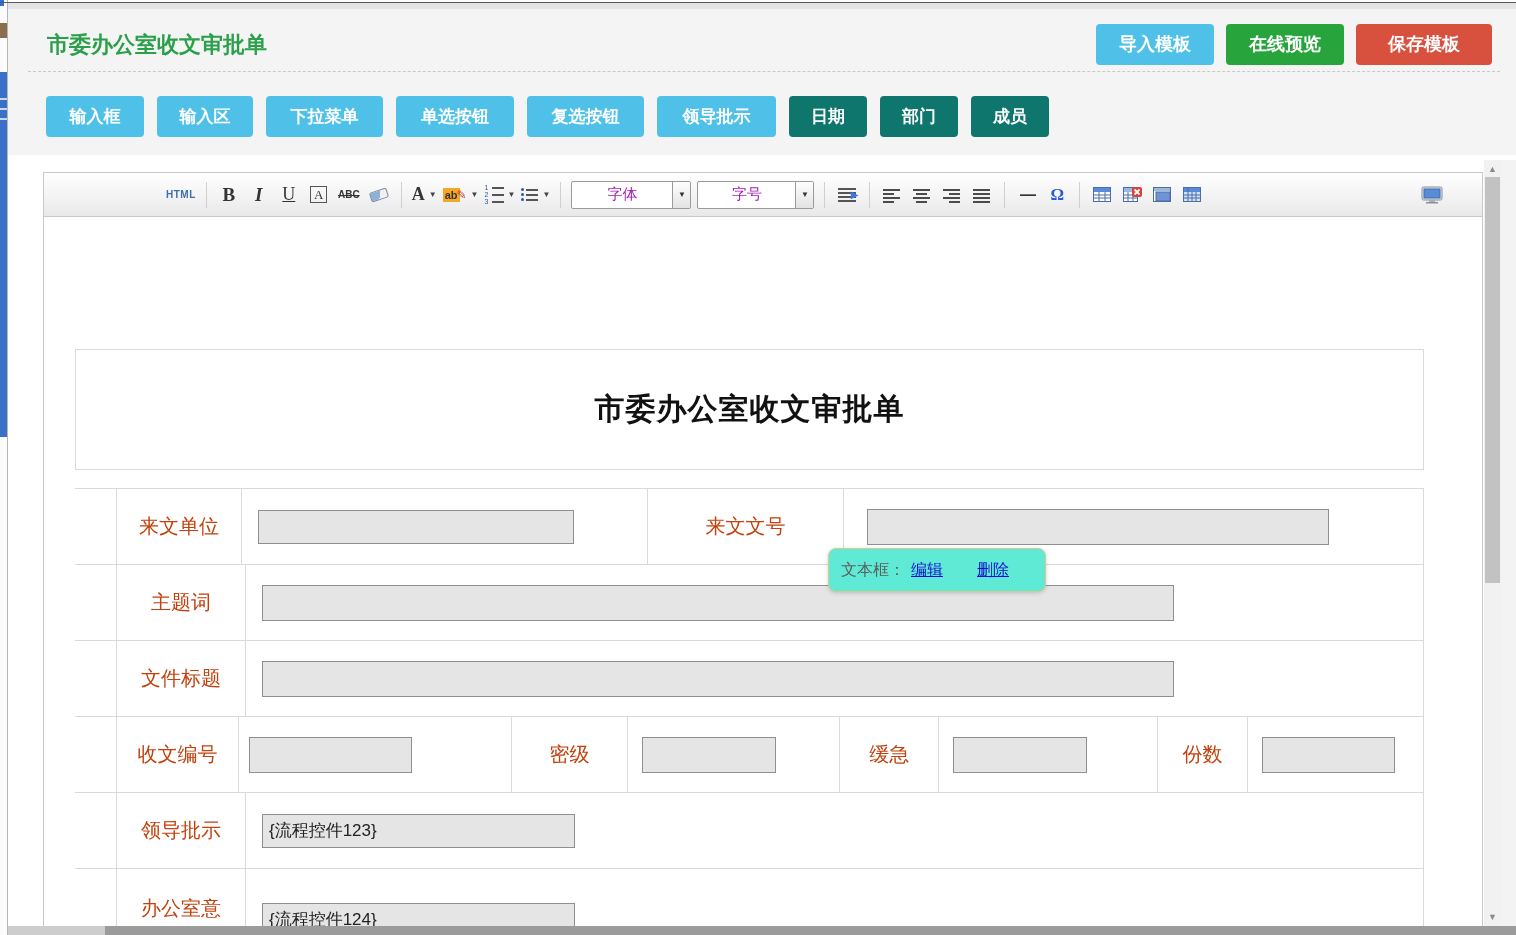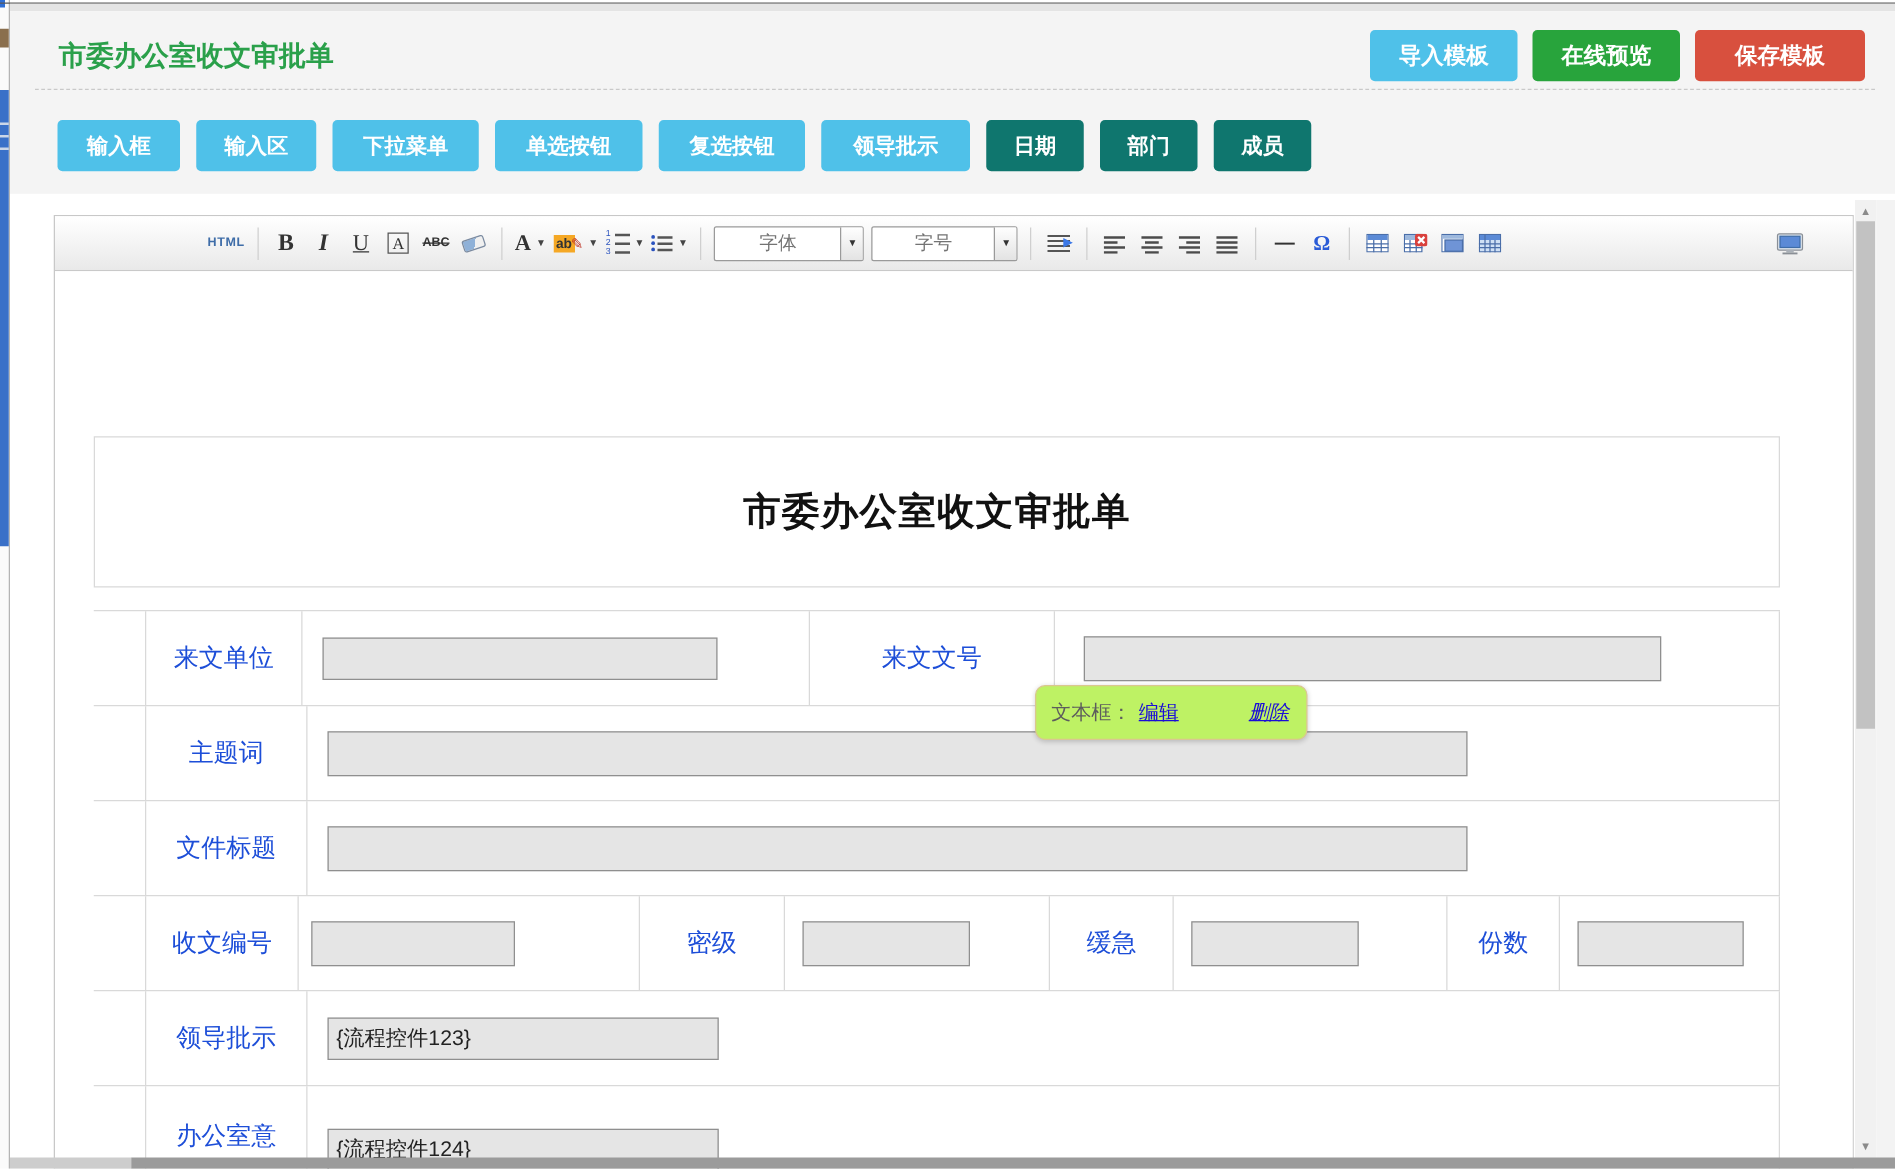--- a/index.html
+++ b/index.html
@@ -51,50 +51,50 @@
   .caret { font-size:8px; color:#444; margin-left:4px; }
   .ic-hl { font-size:11px; font-weight:bold; background:#f5a825; padding:0 2px; line-height:14px; }
   .ic-pencil { color:#c0392b; font-size:12px; margin-left:-3px; }
   .mini-list { display:flex; flex-direction:column; gap:2px; }
   .mini-list .r { display:flex; align-items:center; gap:2px; }
   .mini-list .n { font-size:7px; line-height:5px; color:#2a52be; width:5px; }
   .mini-list .dot { width:3px; height:3px; border-radius:50%; background:#2a52be; }
   .mini-list .b { width:12px; height:2px; background:#555; }
   .tsel { height:28px; background:#fff; border:1px solid #9a9a9a; border-radius:2px;
           display:flex; align-items:center; margin:0 3px; cursor:pointer; }
-  .tsel .lbl { flex:1; text-align:center; color:#737373; font-size:15px; }
+  .tsel .lbl { flex:1; text-align:center; color:#a21caf; font-size:15px; }
   .tsel .dd { width:18px; align-self:stretch; border-left:1px solid #9a9a9a; display:flex; align-items:center;
               justify-content:center; font-size:8px; color:#333; background:linear-gradient(#fefefe,#e3e3e3); }
   .ic-indent { position:relative; width:18px; height:14px;
                background:repeating-linear-gradient(to bottom,#555 0 2px,transparent 2px 4px); }
   .ic-indent .arr { position:absolute; right:-2px; top:2px; color:#3b78e7; font-size:10px; line-height:10px; }
   .ic-hr { font-weight:bold; font-size:16px; letter-spacing:-1px; }
   .ic-omega { color:#2a5bd7; font-size:17px; font-weight:bold; font-family:"Liberation Serif",serif; }
   .spacer { flex:1; }
   .monitor-wrap { margin-right:38px; }
   
   .doc-title-box { position:absolute; left:75px; top:349px; width:1349px; height:121px;
                    border:1px solid #d9d9d9; display:flex; align-items:center; justify-content:center; }
   .doc-title { font-size:30px; font-weight:bold; color:#111; letter-spacing:1px; }
   .ftable { position:absolute; left:75px; top:488px; width:1349px; border-top:1px solid #d9d9d9; }
   .frow { display:flex; height:76px; border-bottom:1px solid #d9d9d9; }
   .fcell { border-left:1px solid #d9d9d9; display:flex; align-items:center; height:100%; }
   .frow .fcell:last-child { border-right:1px solid #d9d9d9; }
-  .fcell.lab { justify-content:center; font-size:20px; color:#1d4ed8;margin-left:41px; }
+  .fcell.lab { justify-content:center; font-size:20px; color:#c2410c;margin-left:41px; }
   .ti { border:1px solid #8f8f8f; background:#e5e5e5; height:36px; font-size:17px; color:#222;
         padding:0 6px; font-family:"Liberation Sans",sans-serif; }
   .ti.short { height:34px; }
   
   .tooltip { position:absolute; left:828px; top:548px; width:218px; height:44px; z-index:40;
-             background:#bef264; border:1px solid #dbc78f; border-radius:8px;
+             background:#5eead4; border:1px solid #dbc78f; border-radius:8px;
              box-shadow:0 1px 4px rgba(0,0,0,.18); display:flex; align-items:center;
              padding-left:12px; font-size:16px; color:#5d5d5d; }
   .tooltip a { color:#1a0dd8; text-decoration:underline; cursor:pointer; }
   .tt-edit { margin-left:6px; }
-  .tt-del  { margin-left:56px;font-style:italic; }
+  .tt-del  { margin-left:34px; }
   
   .right-gutter { position:absolute; left:1501px; top:160px; width:15px; height:775px; background:#f3f3f3; }
   .vscroll { position:absolute; left:1484px; top:160px; width:17px; height:775px; background:#f1f1f1; z-index:50; }
   .vs-arrow { position:absolute; left:0; width:17px; height:17px; display:flex; align-items:center;
               justify-content:center; font-size:9px; color:#8a8a8a; cursor:pointer; }
   .vs-up   { top:0; }
   .vs-down { bottom:10px; }
   .vs-thumb { position:absolute; left:1px; top:17px; width:15px; height:406px; background:#c2c2c2; cursor:pointer; }
 </style>
 </head>

